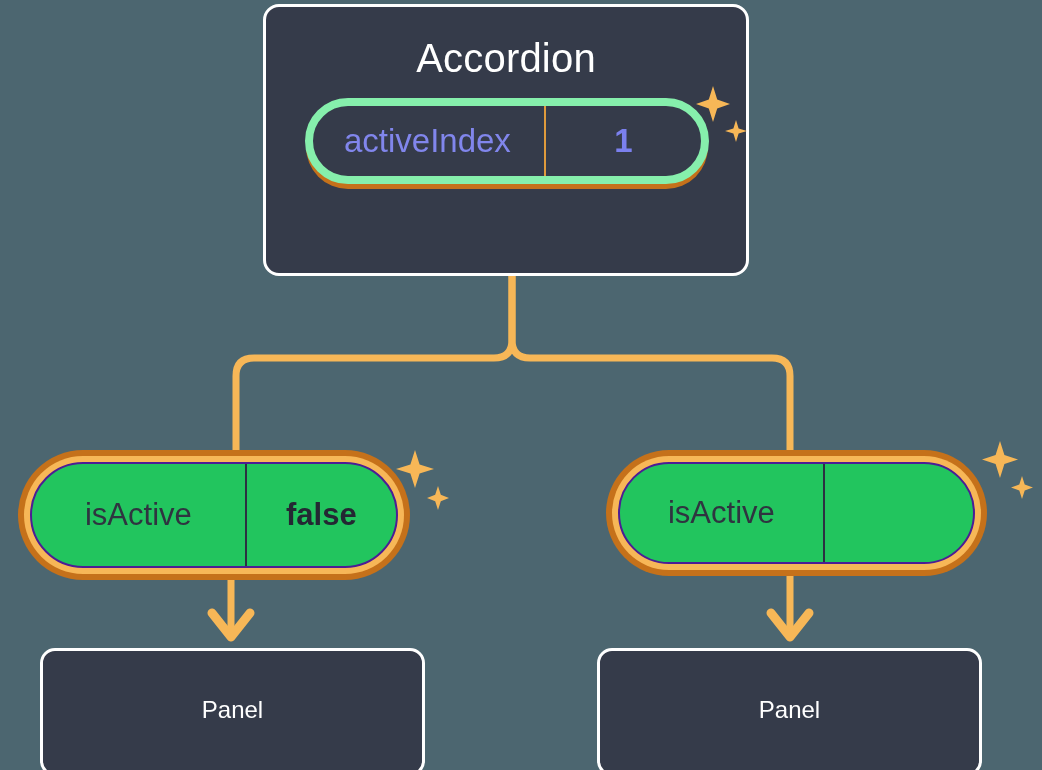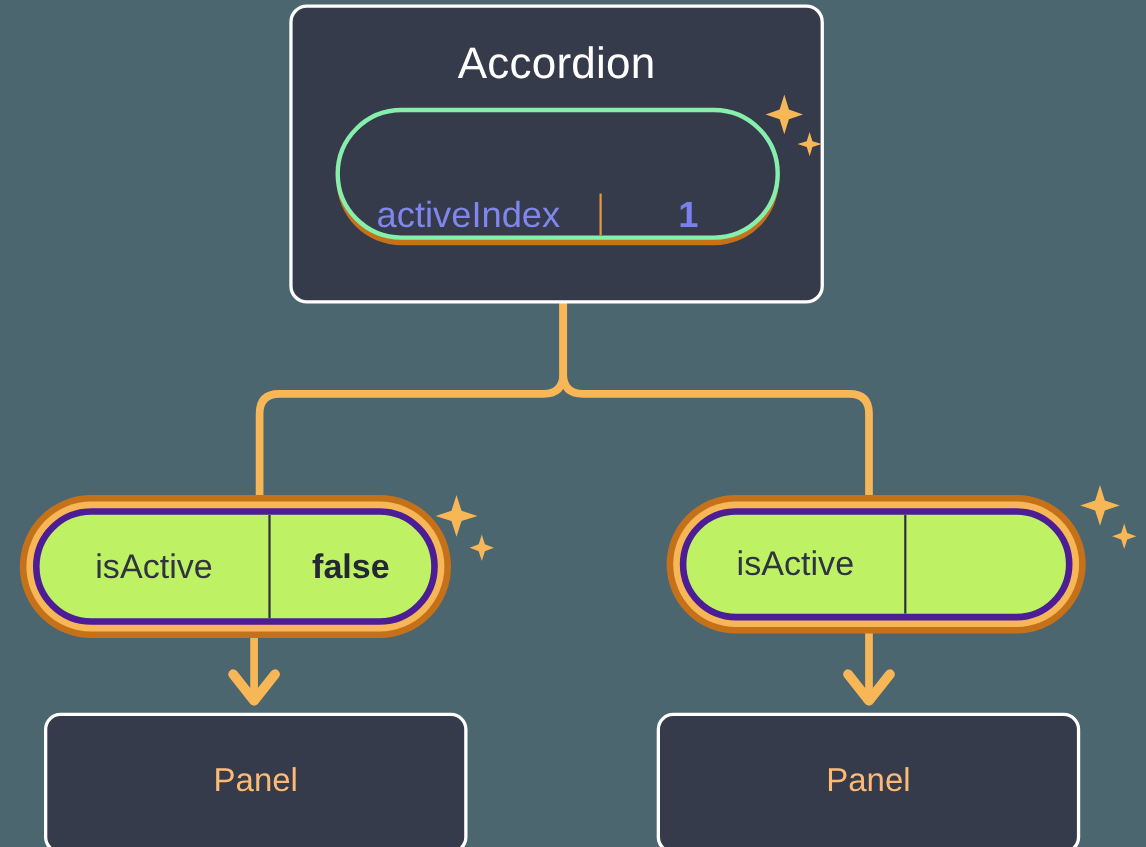--- a/index.html
+++ b/index.html
@@ -35,47 +35,46 @@
 
   
   .panel-card{
     position:absolute;
     background:#353b4a;
     border:3px solid #ffffff;
     border-radius:15px;
     box-sizing:border-box;
     display:flex;align-items:center;justify-content:center;
   }
-  .panel-label{color:#fdba74;font-size:30px;font-weight:400;margin-bottom:4px;}
+  .panel-label{color:#ffffff;font-size:24px;font-weight:400;margin-bottom:4px;}
   #panel-left{left:40px;top:648px;width:385px;height:128px;}
   #panel-right{left:597px;top:648px;width:385px;height:128px;}
 
   
   .pill{
     position:absolute;
     box-sizing:border-box;
     border-radius:999px;
     display:flex;
     align-items:stretch;
   }
   
   .pill-key,.pill-val{
     display:flex;align-items:center;justify-content:center;
     box-sizing:border-box;
     white-space:nowrap;
   }
 
   
   #activeindex-pill{
-    left:305px;top:98px;width:404px;height:120px;
+    left:305px;top:98px;width:404px;height:86px;
     background:#353b4a;
-    border:4px solid #86efac;
+    border:8px solid #86efac;
     box-shadow:0 6px 0 -1px #c5711a, 0 0 0 0 transparent;
     border-radius:999px;
-    align-items:flex-end;
   }
   #activeindex-pill .pill-key{
     width:60%;color:#8186ec;font-size:33px;font-weight:400;
     border-right:2px solid #e09b3c;
     padding-right:2px;
   }
   #activeindex-pill .pill-val{
     width:40%;color:#7b80ee;font-size:33px;font-weight:700;
   }
 
@@ -86,22 +85,22 @@
     border-radius:999px;
   }
   .pill-purple > .pill-band{
     background:#f7b757;            
     border-radius:999px;
     padding:6px;
     width:100%;height:100%;
     box-sizing:border-box;
   }
   .pill-purple .pill-inner{
-    background:#bef264;
-    border:6px solid #4c1d95;
+    background:#22c55e;
+    border:2px solid #4c1d95;
     border-radius:999px;
     width:100%;height:100%;
     box-sizing:border-box;
     display:flex;align-items:stretch;
     overflow:hidden;
     text-align:center;
   }
   .pill-purple .pill-key{
     color:#2f3440;font-size:31px;font-weight:400;
     border-right:2px solid #2c3142;

